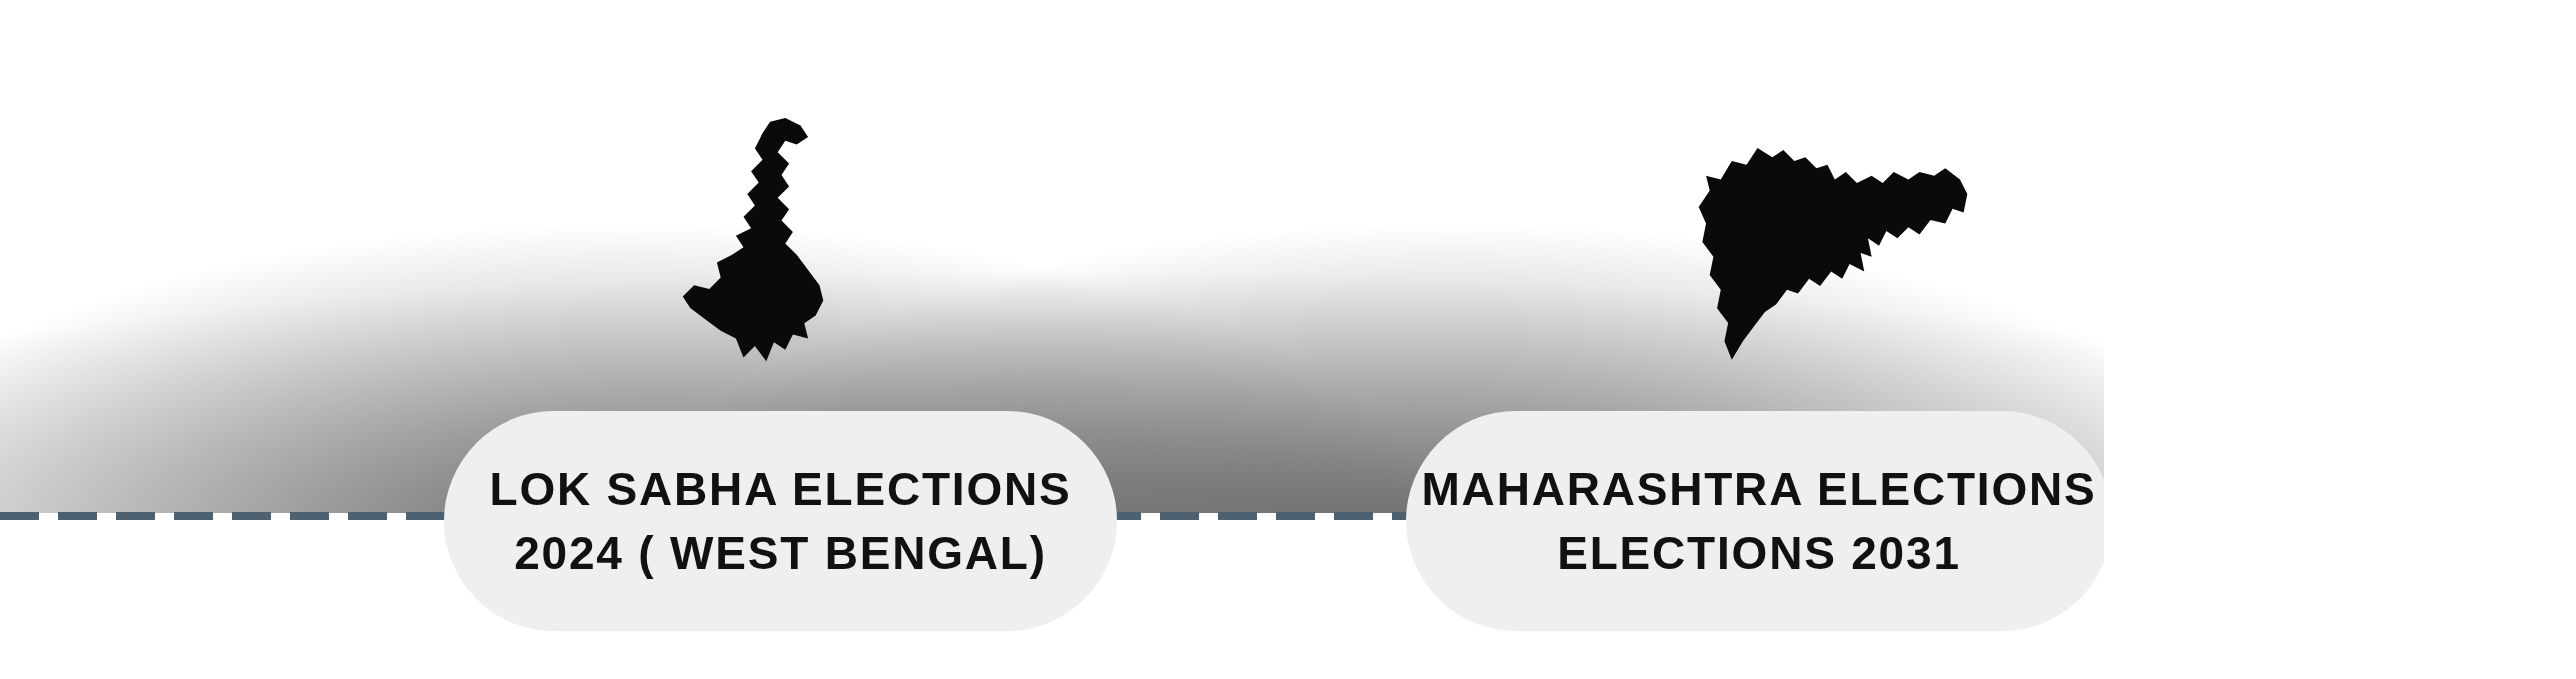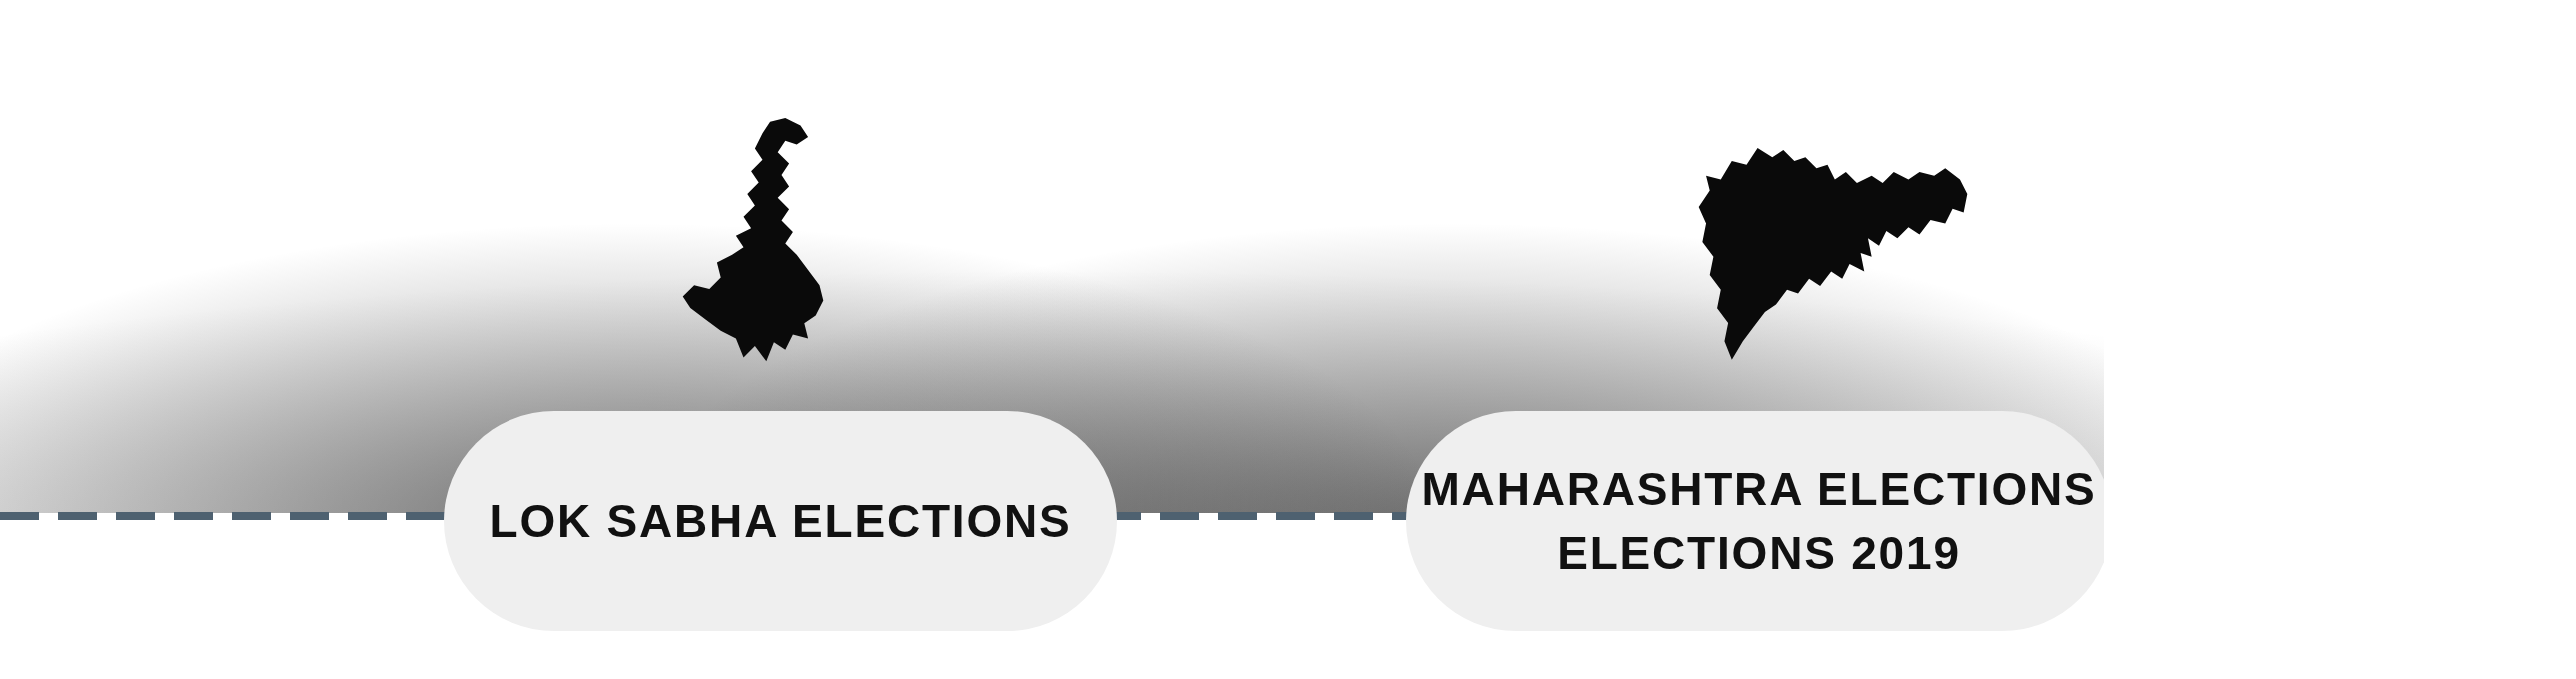--- a/index.html
+++ b/index.html
@@ -120,21 +120,22 @@
       L96,18 L102,22 L108,16 L116,20 L122,16
       L130,18 L136,14 L144,20 L148,28 L146,38 L140,36 L136,44 L128,42 L122,50 L116,46
       L110,52 L104,48 L100,56 L94,52
       L96,62 L90,60 L92,70 L84,66 L80,74 L74,70
       L68,78 L62,74 L56,82 L50,80 L44,88 L38,92 L32,100 L26,108 L20,118
       L16,108 L18,98 L12,90 L14,80 L8,72 L10,62 L4,54 L6,44 Z"></path>
   </svg>
 
   <div class="label-pill left">
     <div class="label-line">LOK SABHA ELECTIONS</div>
+    <div class="label-line">2024 ( WEST BENGAL)</div>
   </div>
 
   <div class="label-pill right">
     <div class="label-line">MAHARASHTRA ELECTIONS</div>
-    <div class="label-line">ELECTIONS 2019</div>
+    <div class="label-line">ELECTIONS 2031</div>
   </div>
 
 </div>
 
 
 </body></html>

